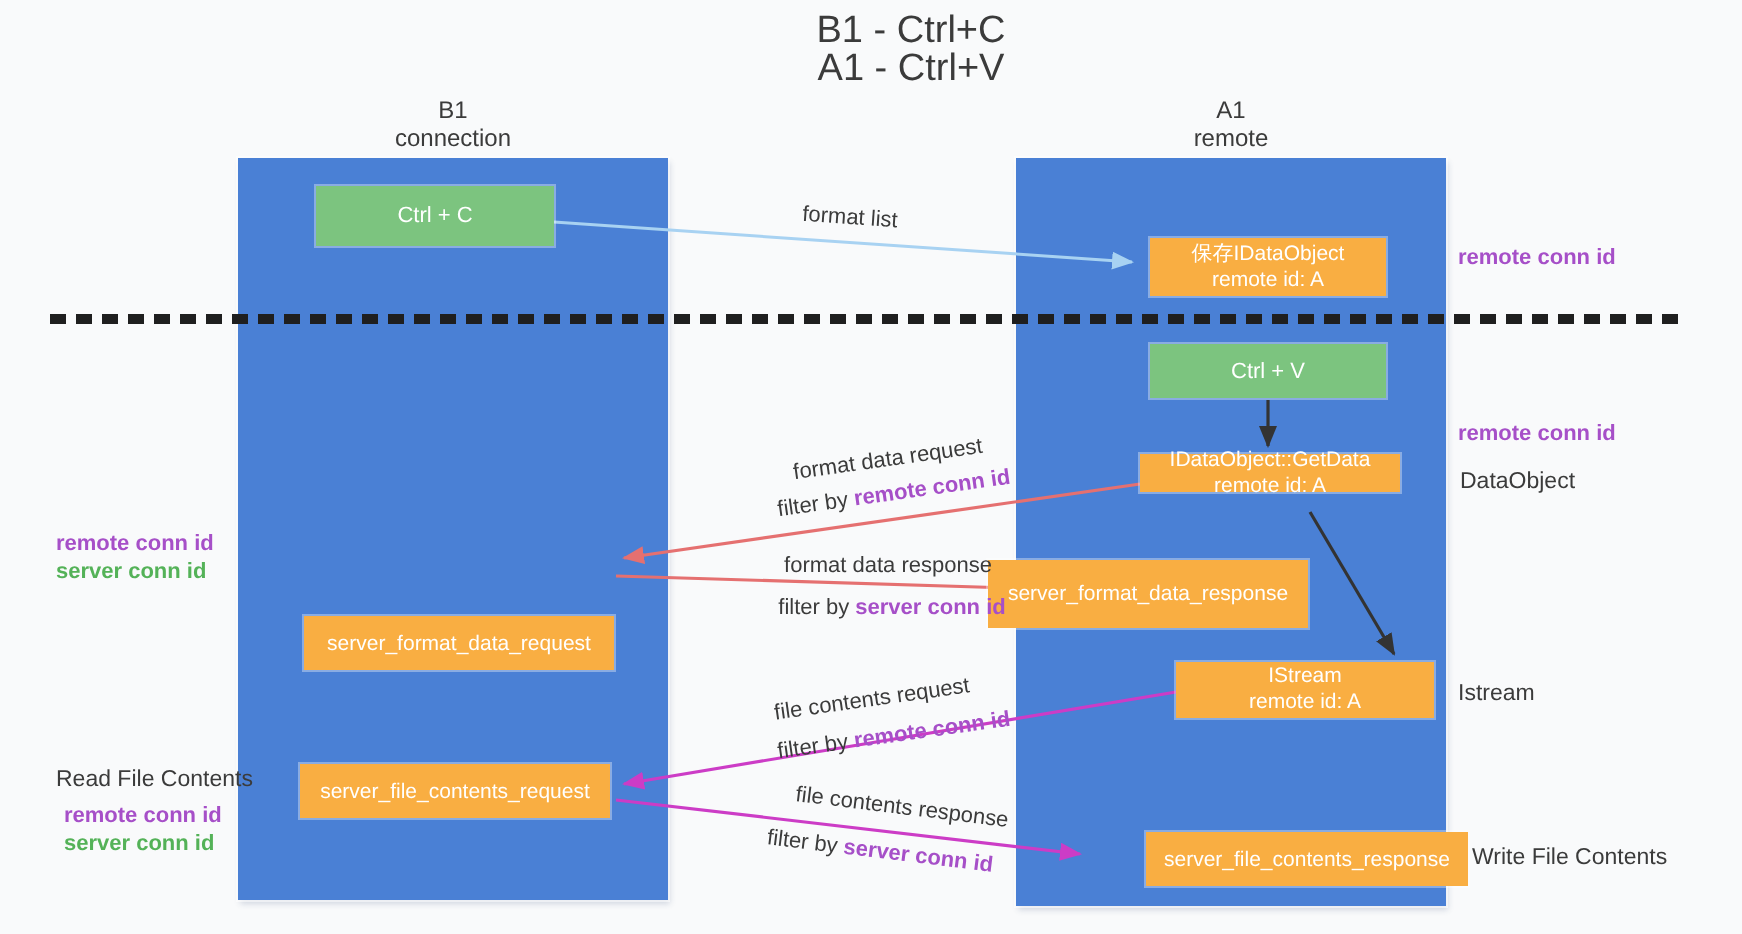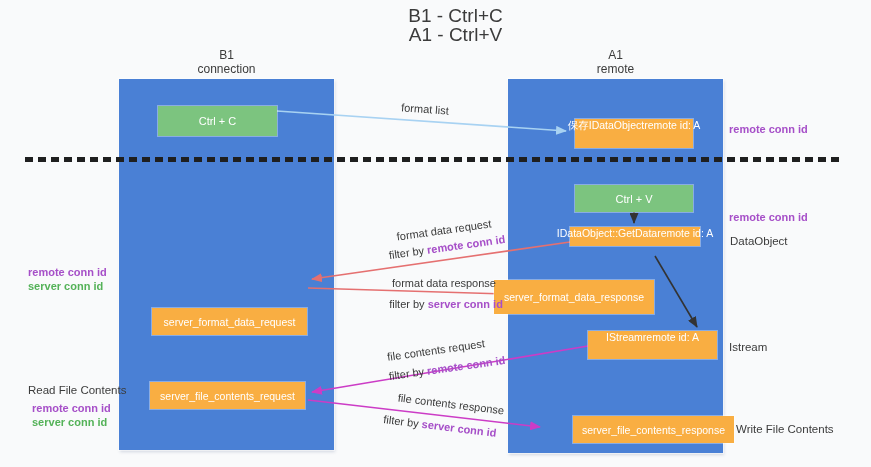--- a/index.html
+++ b/index.html
@@ -9,24 +9,24 @@
          font-size:19px;line-height:19px;color:var(--text_dark);padding-left:20px;}
   .lane-header{position:absolute;width:215px;text-align:center;font-size:12px;
          line-height:14px;color:var(--text_dark);}
   .lane{position:absolute;width:215px;background:var(--lane_blue);
         box-shadow:0 0 0 1px rgba(255,255,255,.55),1px 2px 3px rgba(40,60,110,.18);}
   .dash{position:absolute;height:5px;
         background:repeating-linear-gradient(to right,var(--dash_black) 0 8px,transparent 8px 13px);}
   .overlay{position:absolute;left:0;top:0;pointer-events:none;}
   .box{position:absolute;text-align:center;color:var(--text_white);
        box-shadow:0 0 0 1px rgba(255,255,255,.35);}
-  .green{background:var(--box_green);font-size:11px;margin-top:13px;}
+  .green{background:var(--box_green);font-size:11px;}
   .orange{background:var(--box_orange);font-size:10.5px;}
   .one-line{display:flex;align-items:center;justify-content:center;white-space:nowrap;}
-  .two-line{display:flex;flex-direction:row;justify-content:center;line-height:13px;white-space:nowrap;}
+  .two-line{display:flex;flex-direction:column;justify-content:center;line-height:13px;white-space:nowrap;}
   .elabel{position:absolute;font-size:11px;color:var(--text_dark);white-space:nowrap;}
   .side{position:absolute;font-size:11.5px;color:var(--text_dark);white-space:nowrap;}
   .purple{color:var(--purple);font-weight:bold;}
   .greenid{color:var(--green_id);font-weight:bold;}
   .stroke-salmon{stroke:var(--arrow_salmon);}   .fill-salmon{fill:var(--arrow_salmon);}
   .stroke-magenta{stroke:var(--arrow_magenta);} .fill-magenta{fill:var(--arrow_magenta);}
   .stroke-blue{stroke:var(--arrow_lightblue);}  .fill-blue{fill:var(--arrow_lightblue);}
   .stroke-black{stroke:var(--arrow_black);}     .fill-black{fill:var(--arrow_black);}
 </style>
 </head>

